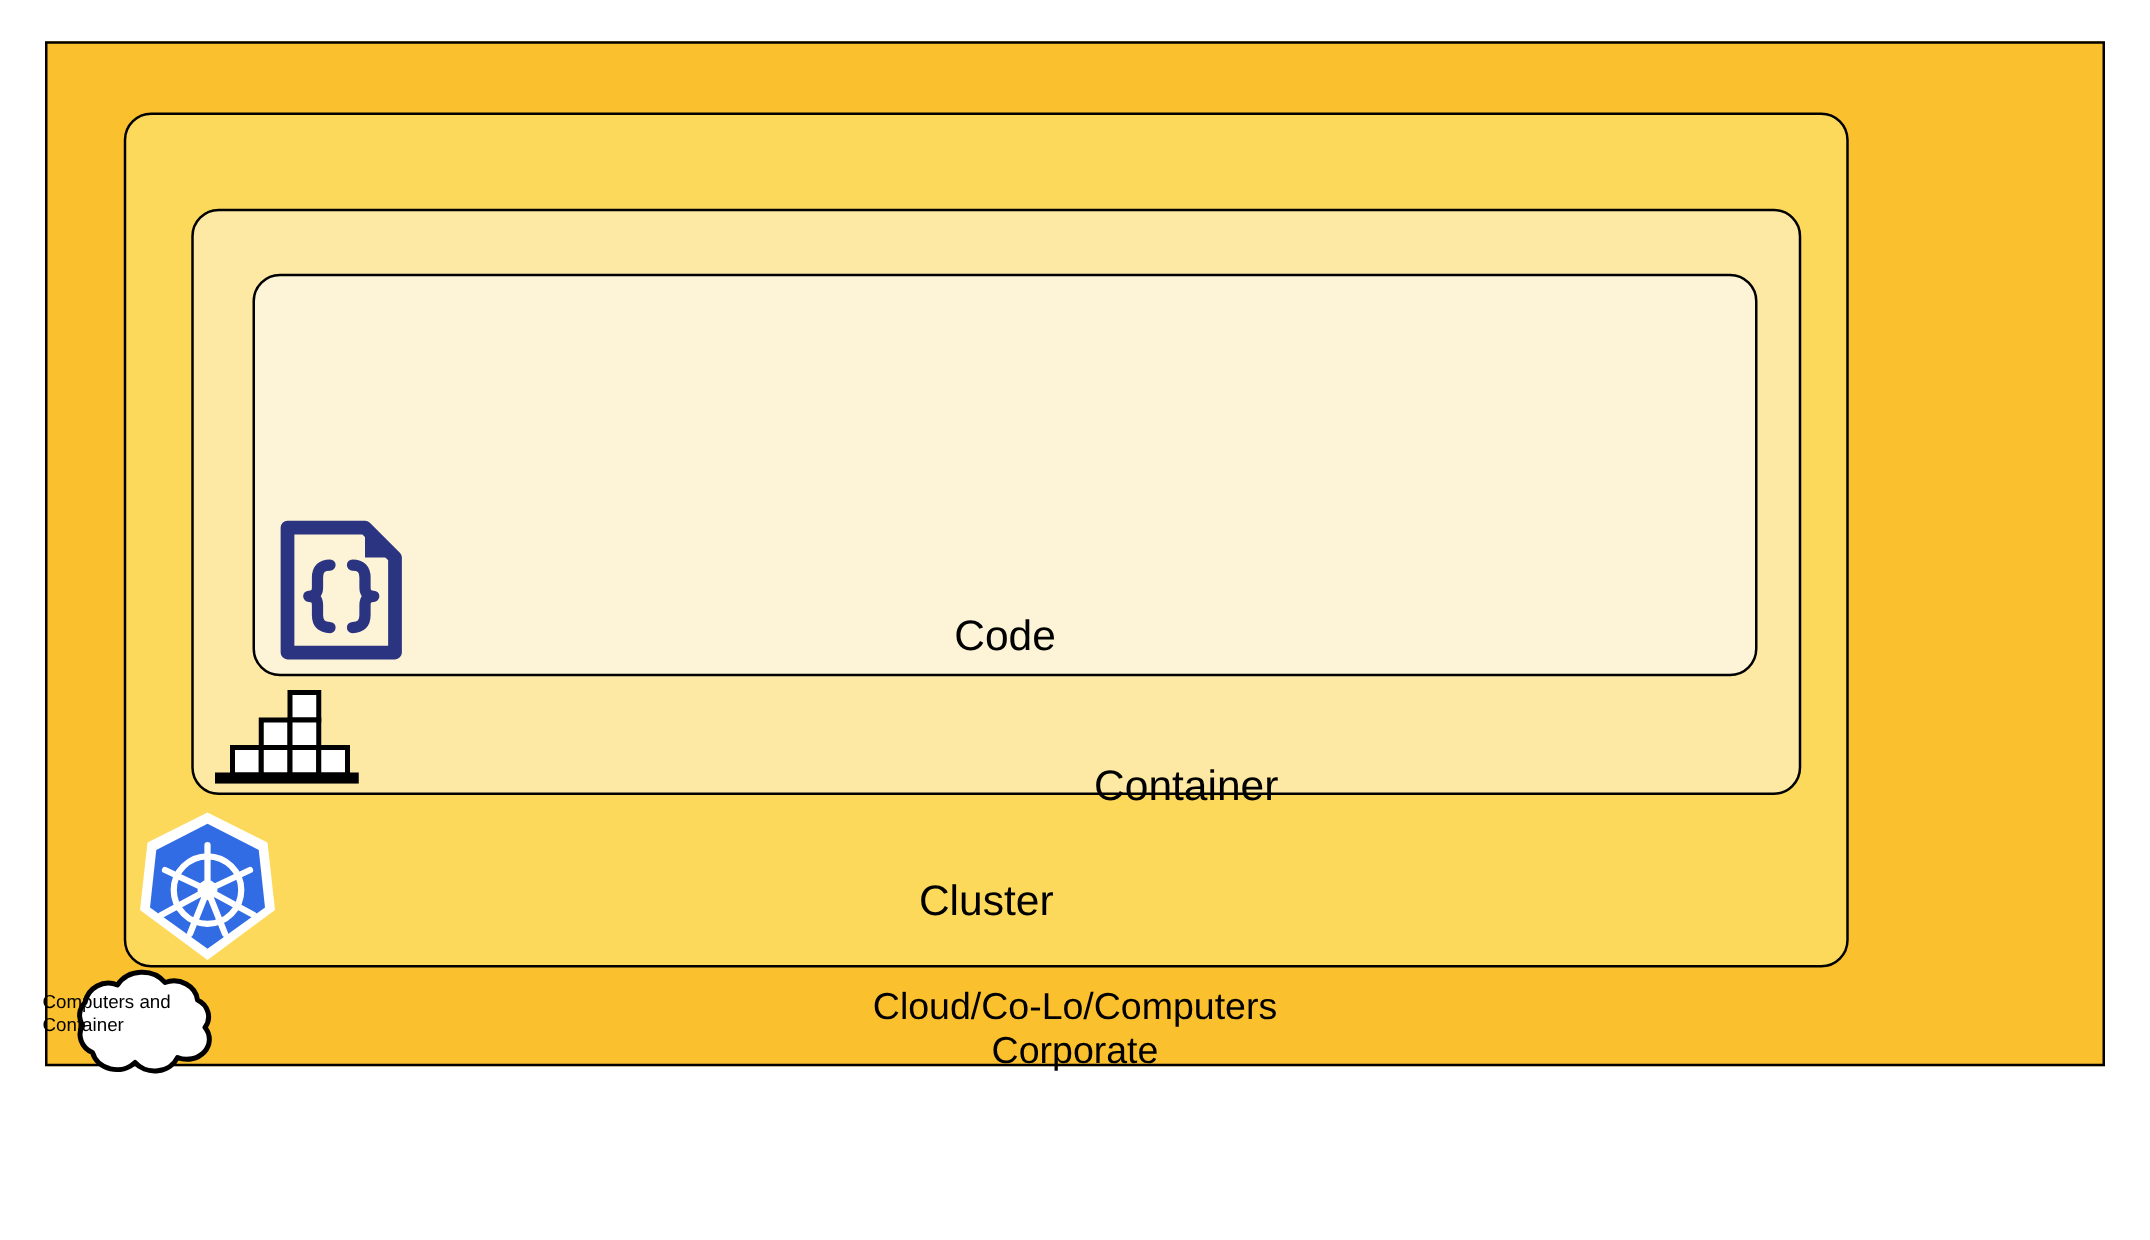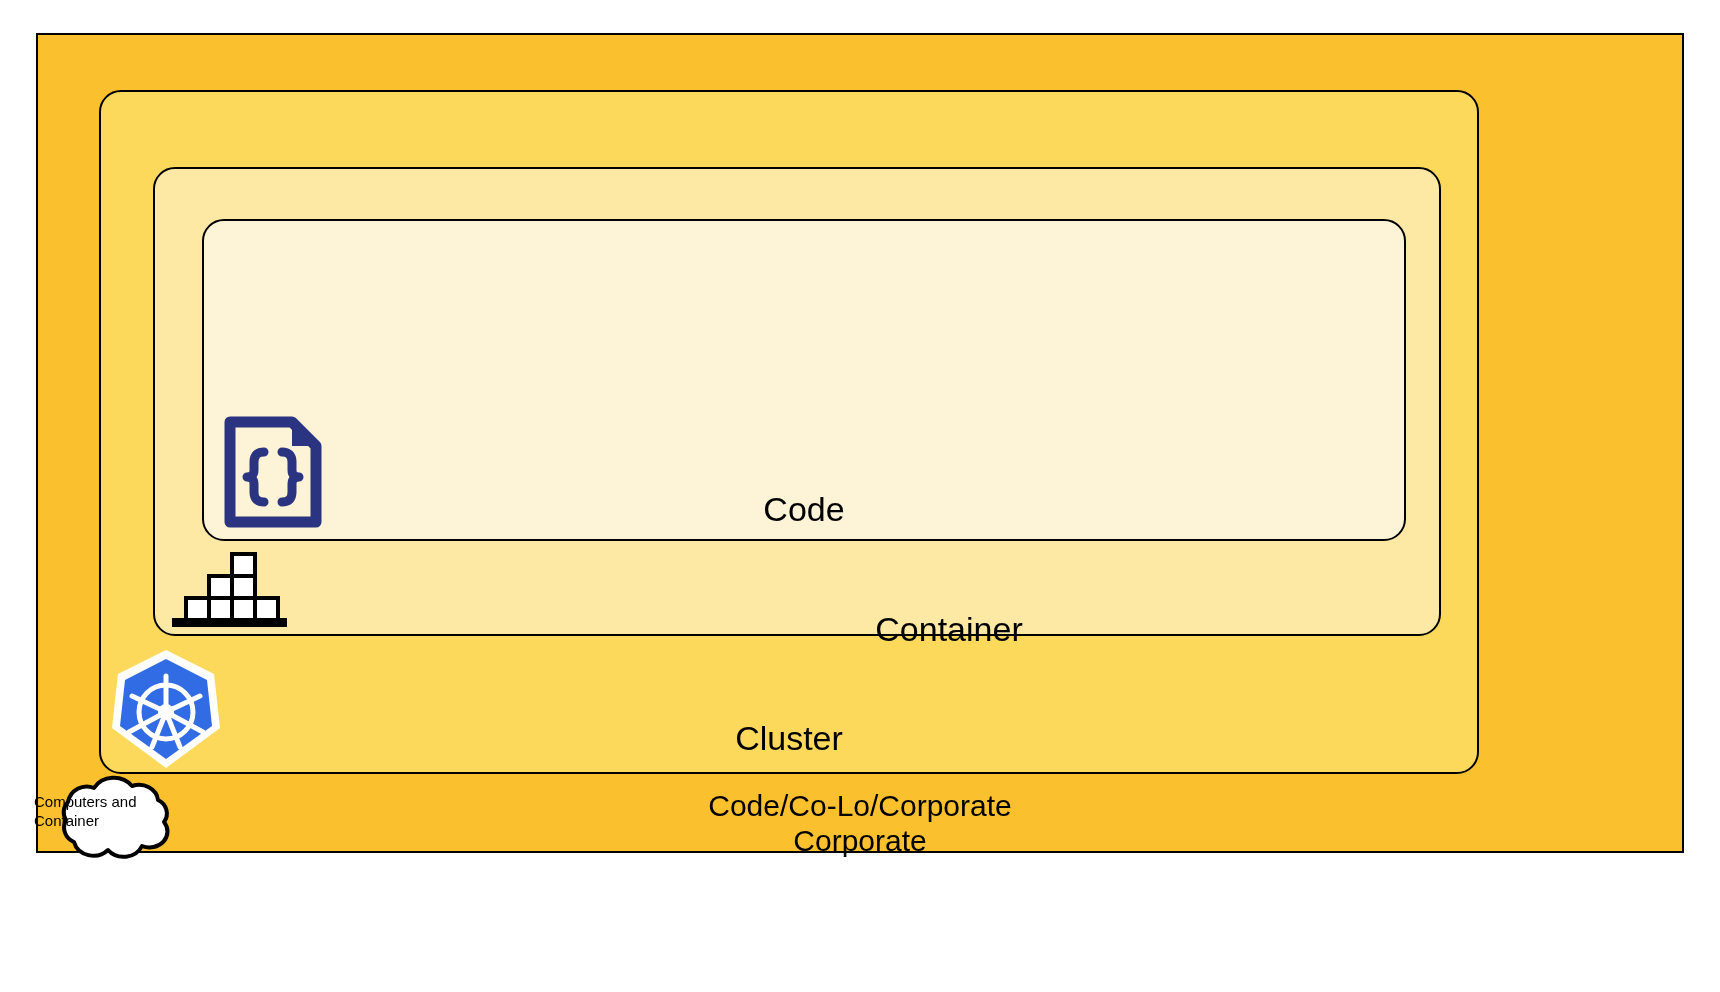--- a/index.html
+++ b/index.html
@@ -90,21 +90,21 @@
   }
   .label-container {
     left: 153px;
     top: 612px;
     width: 1496px;
     font-size: 34px;
     margin-left: 48px;
   }
   .label-cluster {
     left: 99px;
-    top: 721px;
+    top: 704px;
     width: 1380px;
     font-size: 34px;
   }
   .label-datacenter {
     left: 36px;
     top: 789px;
     width: 1648px;
     font-size: 30px;
     line-height: 1.15;
     white-space: normal;
@@ -234,17 +234,17 @@
     <div>Container</div>
   </div>
 
   <div class="label label-code">Code</div>
 
   <div class="label label-container">Container</div>
 
   <div class="label label-cluster">Cluster</div>
 
   <div class="label label-datacenter">
-    <div>Code/Co-Lo/Corporate</div>
+    <div>Cloud/Co-Lo/Computers</div>
     <div>Corporate</div>
   </div>
 
 </div>
 
 </body></html>

